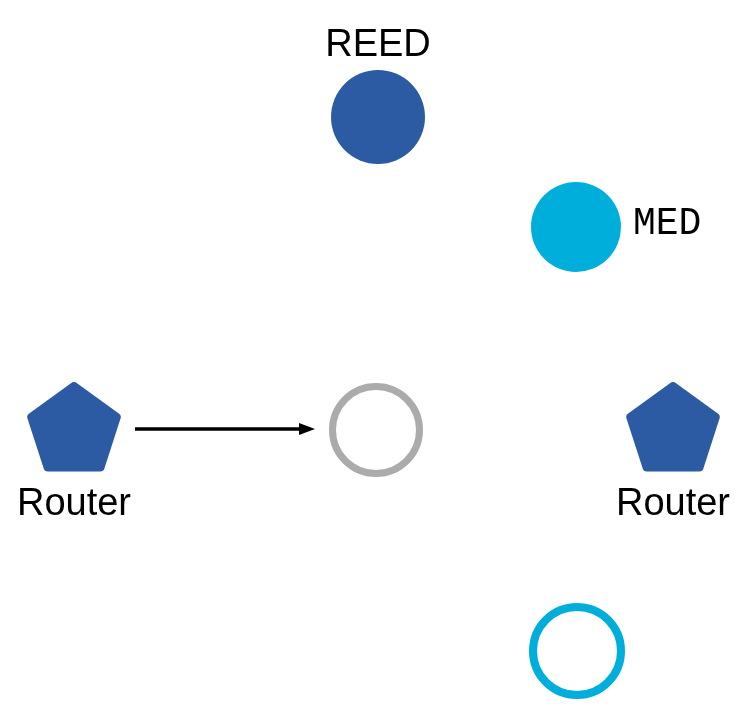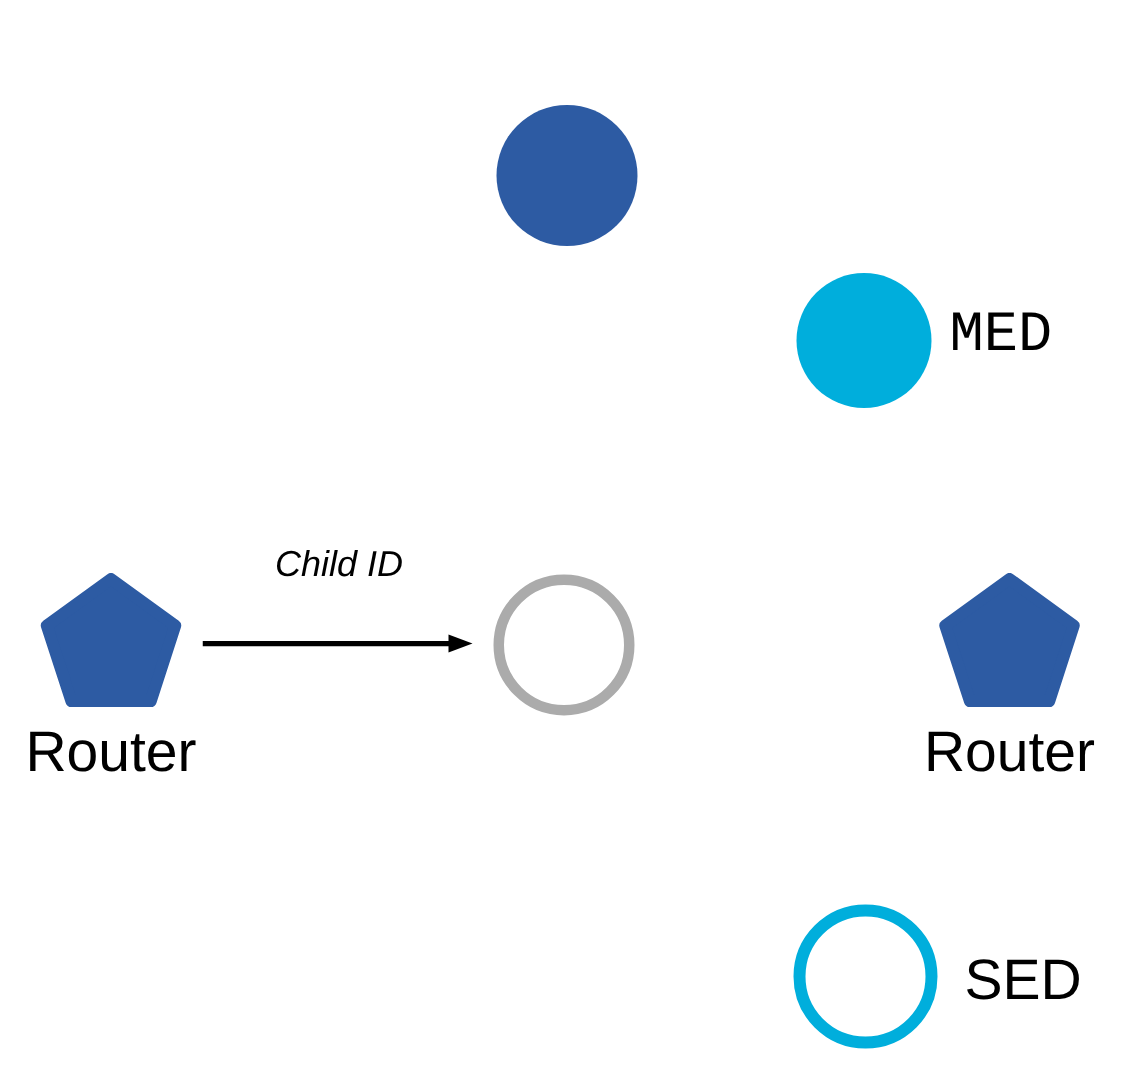--- a/index.html
+++ b/index.html
@@ -70,41 +70,40 @@
     font-style: italic;
     color: var(--text, #000000);
     white-space: nowrap;
   }
 </style>
 </head>
 <body>
 
 <div class="canvas">
 
+  <div class="node-label label-centerx" style="left:378px; top:24px;">REED</div>
   <div class="circle filled-blue" style="left:331px; top:70px; width:94px; height:94px;"></div>
 
   <div class="circle filled-cyan" style="left:531px; top:182px; width:90px; height:90px;"></div>
   <div class="node-label" style="left:633px; top:205px;font-family:Liberation Mono, monospace;">MED</div>
 
   <svg class="pentagon-svg" style="left:25px; top:382px;" viewBox="0 0 98 94">
     <polygon points="49,4 91.8,35.1 75.5,85.4 22.6,85.4 6.2,35.1"></polygon>
   </svg>
   <div class="node-label label-centerx" style="left:74px; top:483px;">Router</div>
 
   <div class="edge-label">
-    <div>Child ID</div>
   </div>
   <svg class="edge-svg" viewBox="0 0 182 20">
     <line x1="0" y1="10" x2="166" y2="10"></line>
     <polygon points="164,4 180,10 164,16"></polygon>
   </svg>
 
   <div class="circle outline-gray" style="left:329px; top:383px; width:94px; height:94px;"></div>
 
   <svg class="pentagon-svg" style="left:624px; top:382px;" viewBox="0 0 98 94">
     <polygon points="49,4 91.8,35.1 75.5,85.4 22.6,85.4 6.2,35.1"></polygon>
   </svg>
   <div class="node-label label-centerx" style="left:673px; top:483px;">Router</div>
 
   <div class="circle outline-cyan" style="left:529px; top:603px; width:96px; height:96px;"></div>
-  <div class="node-label" style="left:643px; top:635px;">SED</div>
 
 </div>
 
 </body></html>

